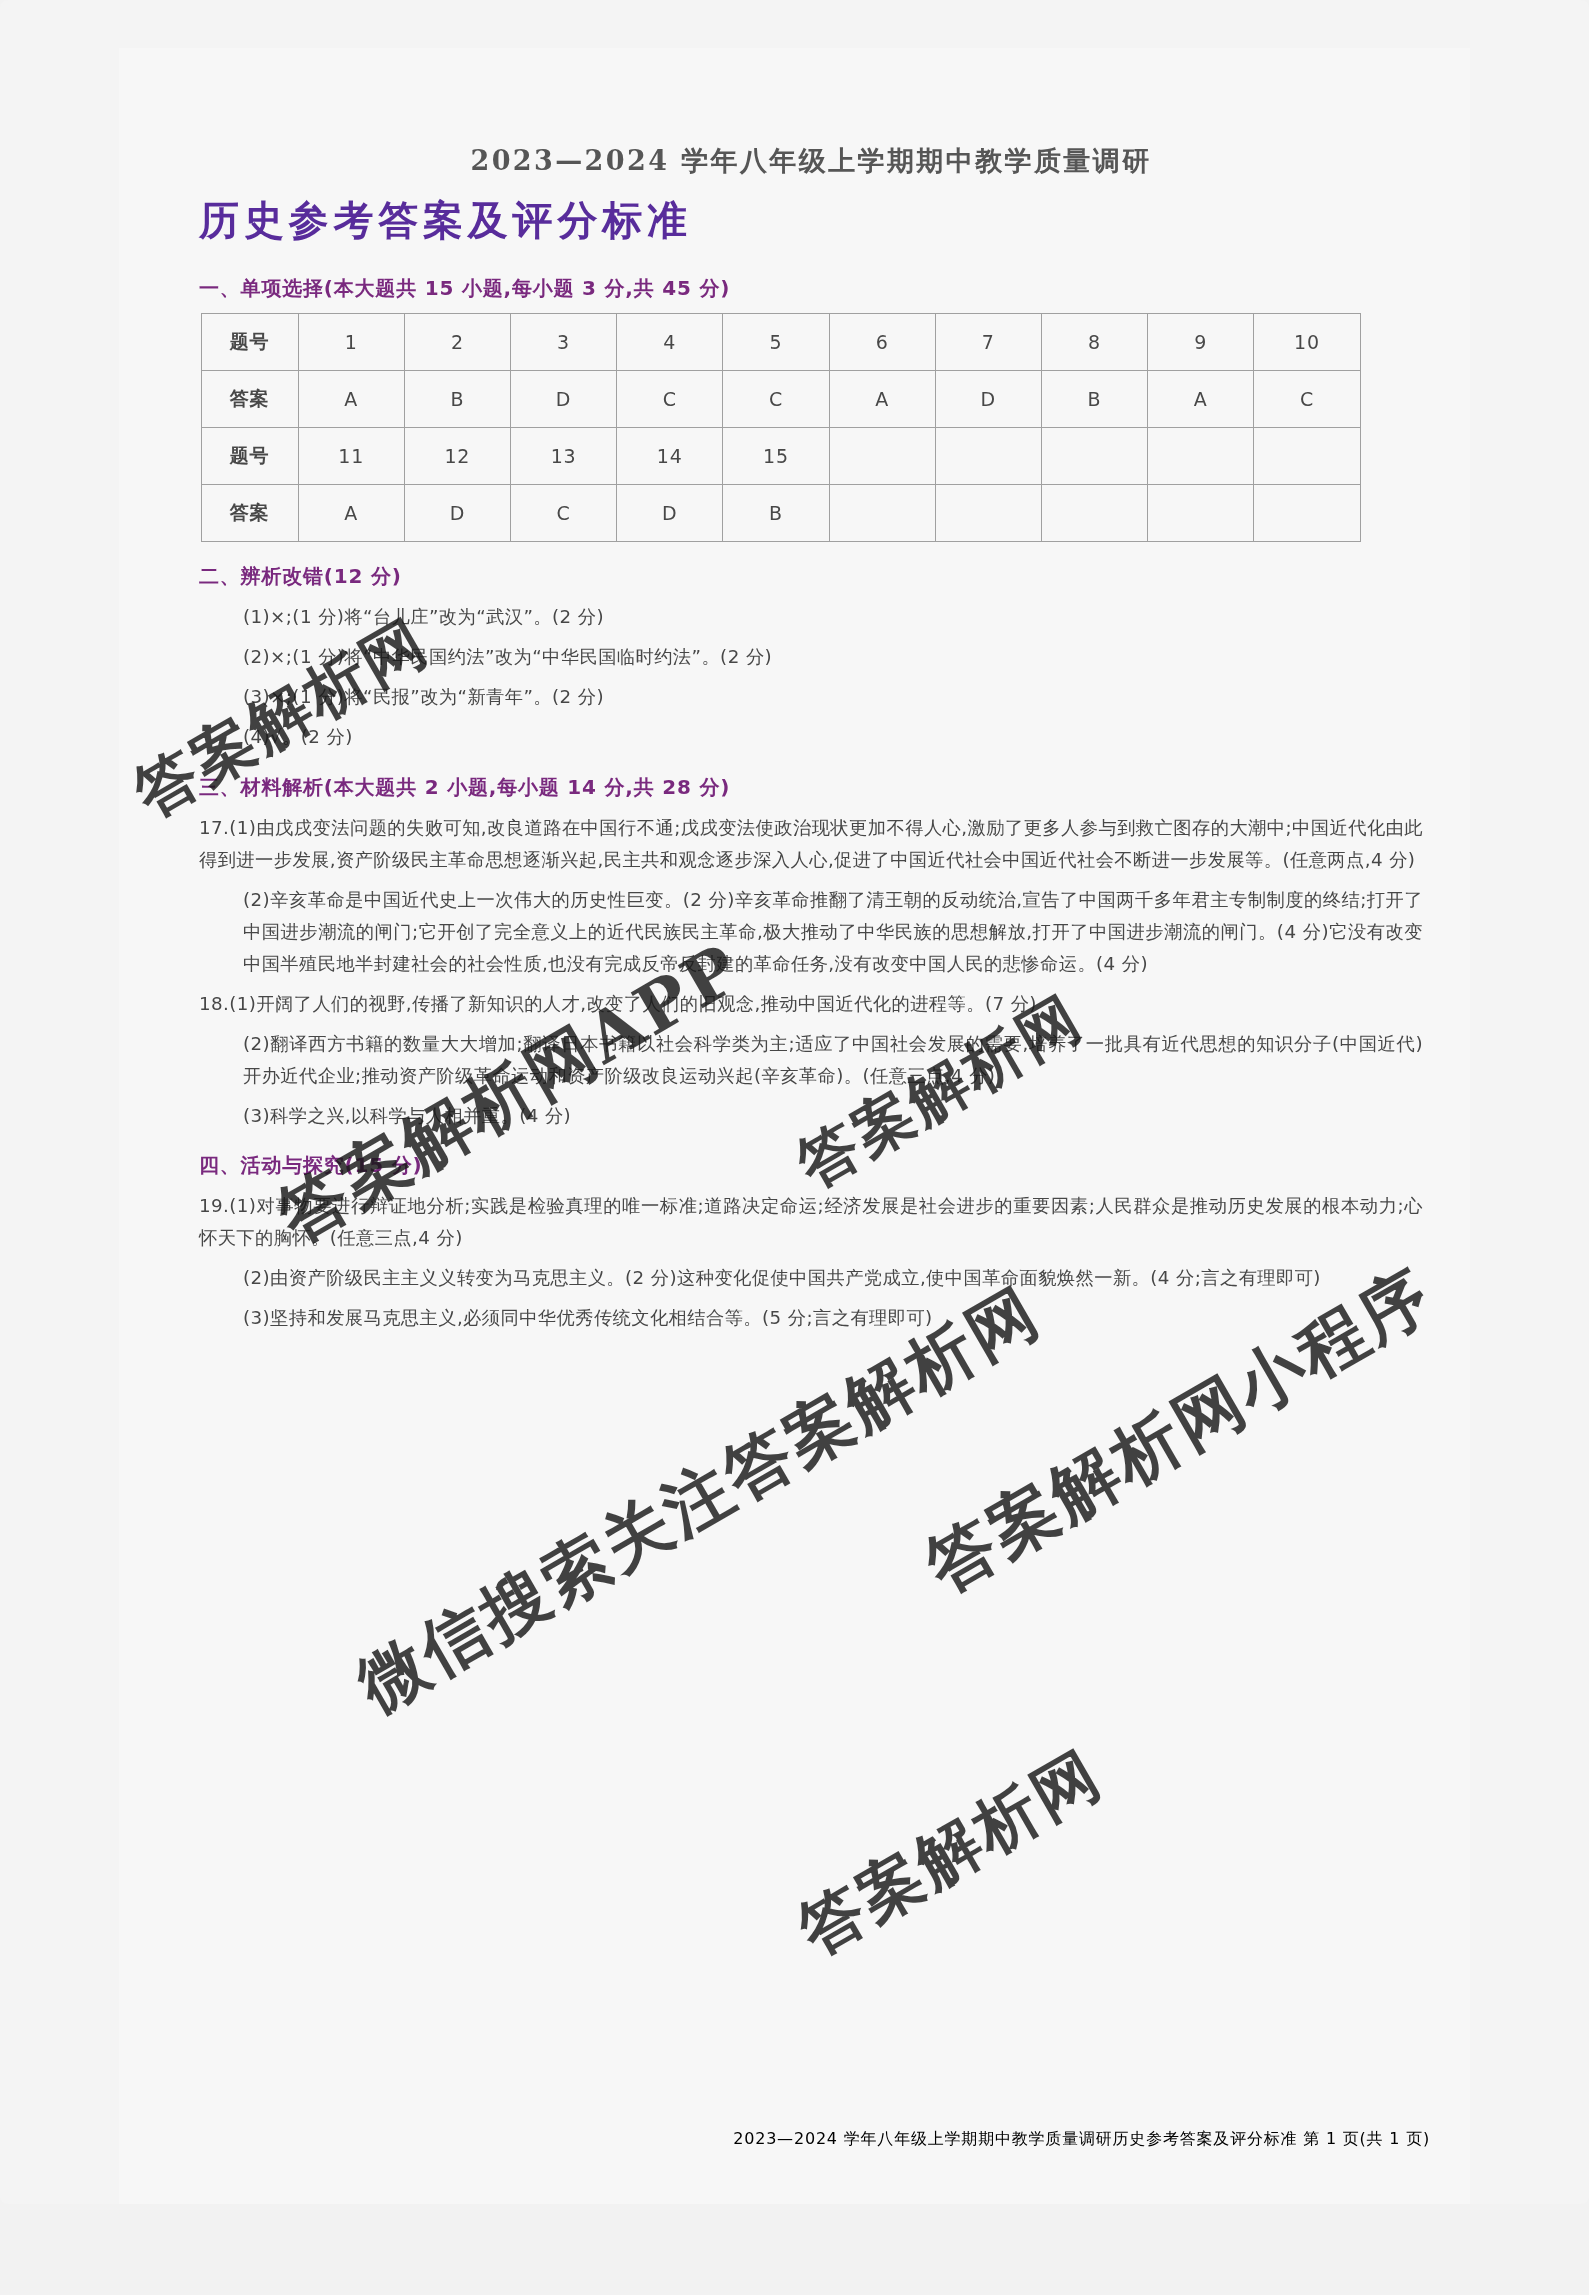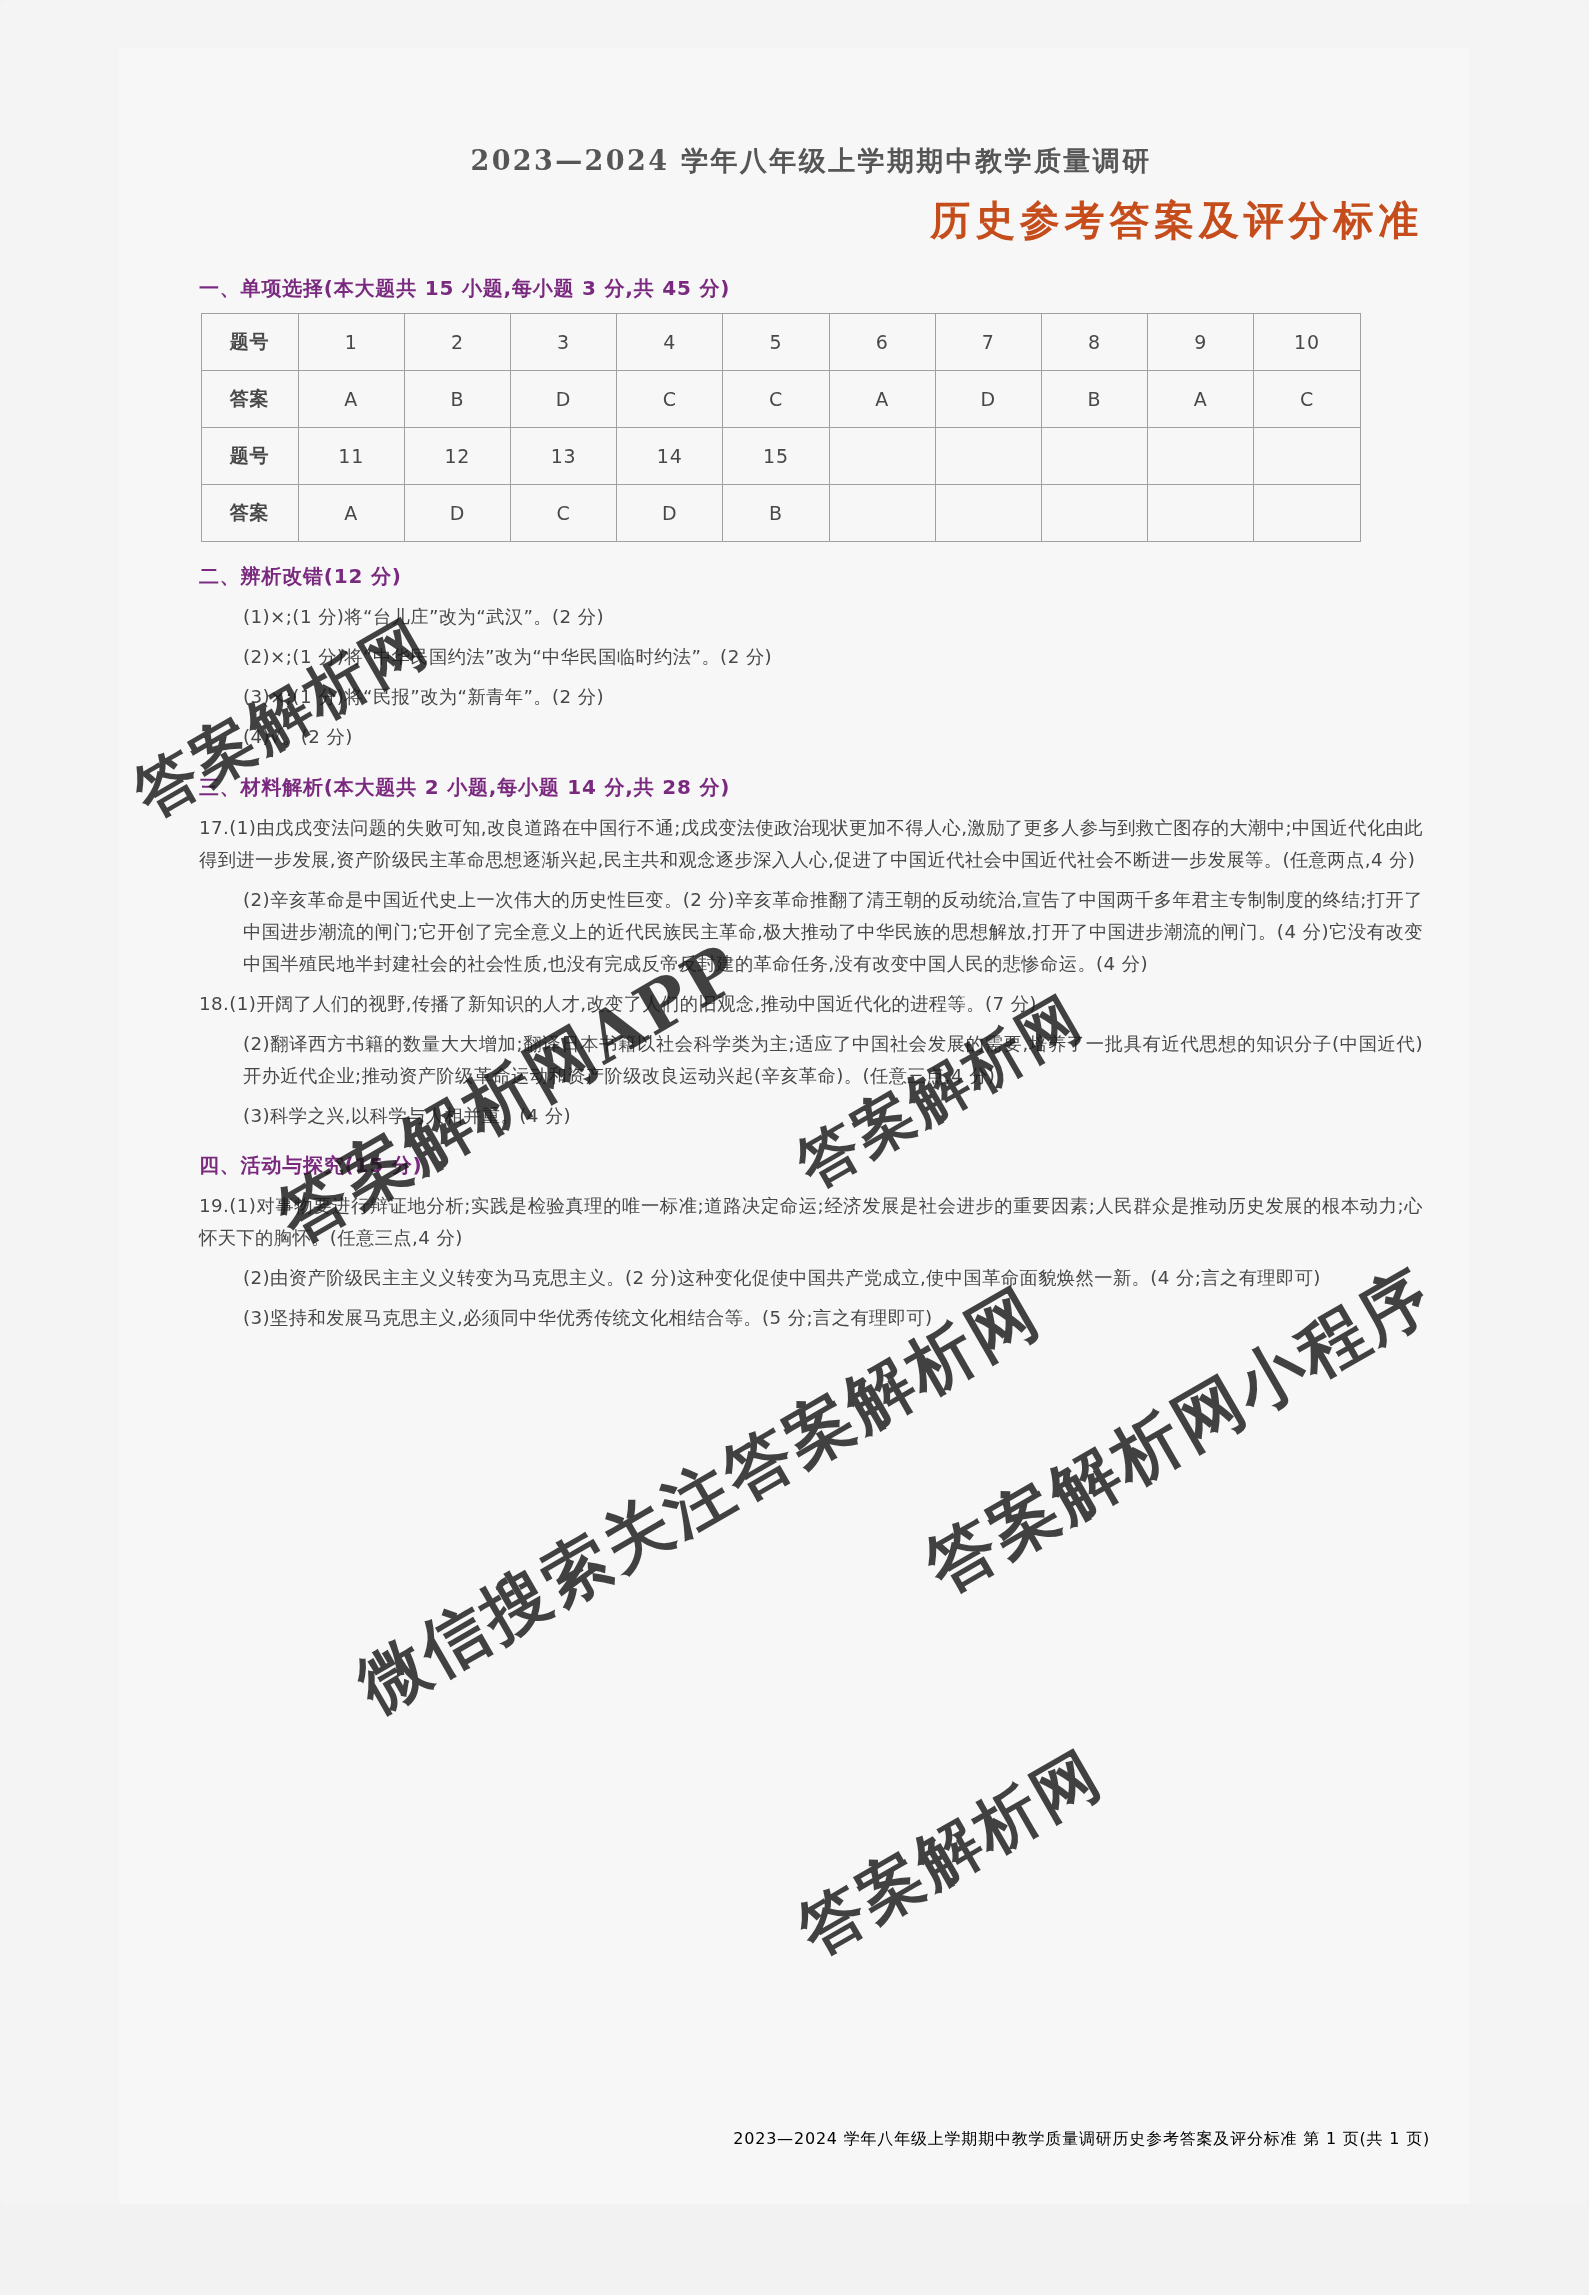--- a/index.html
+++ b/index.html
@@ -40,25 +40,25 @@
   .title-small {
     text-align: center;
     font-size: 27px;
     letter-spacing: 2.4px;
     font-weight: bold;
     color: #4a4a4a;
     margin-bottom: 14.3px;
     font-family: "DejaVu Serif", "Liberation Serif", serif;
   }
   .title-main {
-    text-align: right;
+    text-align: left;
     font-size: 40px;
     letter-spacing: 4.8px;
     font-weight: bold;
-    color: #c2410c;
+    color: #4c1d95;
     margin-bottom: 27px;
     font-family: "DejaVu Serif", "Liberation Serif", serif;
   }
   .section-head {
     font-size: 20px;
     font-weight: bold;
     color: #701a75;
     margin: 20.7px 0 11px 0;
     letter-spacing: 0.8px;
   }

